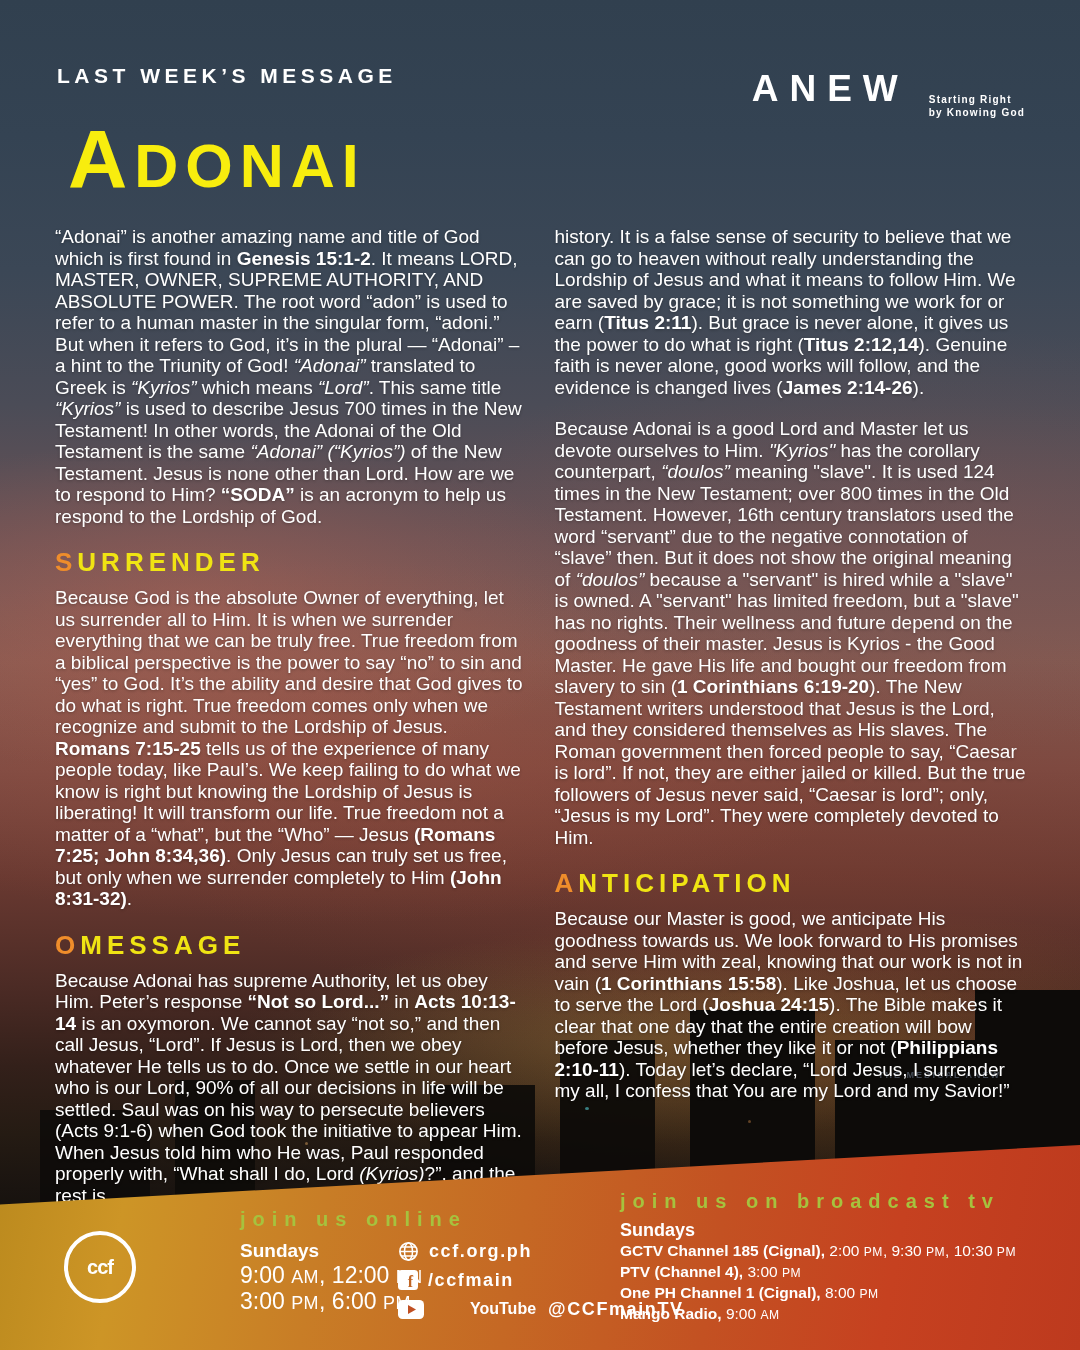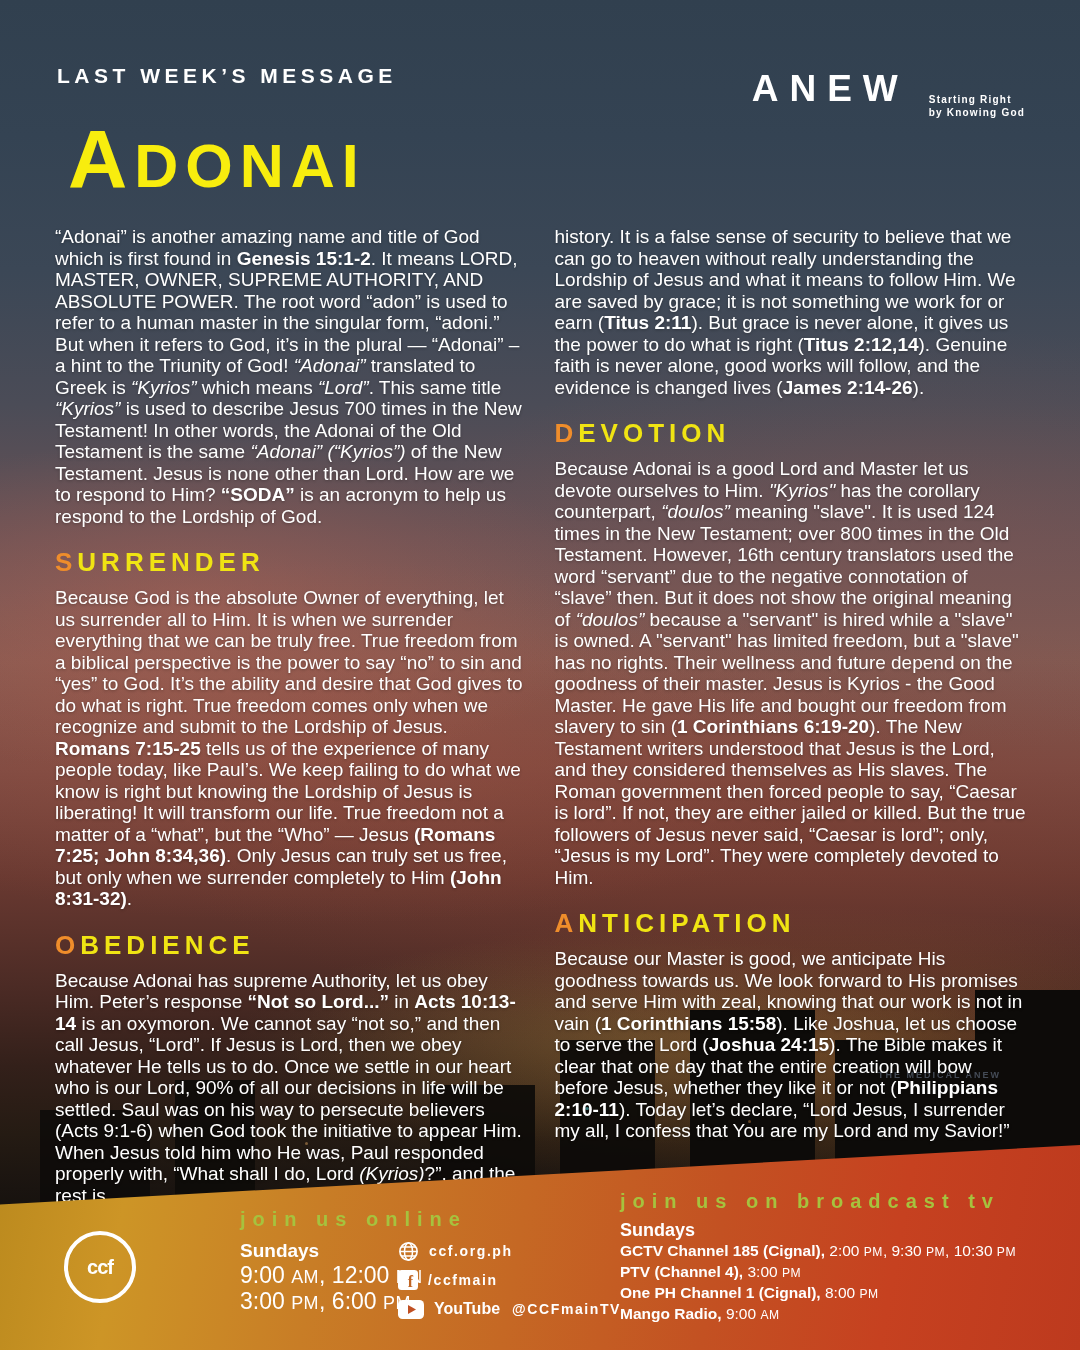--- a/index.html
+++ b/index.html
@@ -87,22 +87,22 @@
   .broadcast{position:absolute; left:620px; top:1190px; z-index:4;}
   .green-h{
     margin:0; font-size:20px; font-weight:bold; letter-spacing:7px;
     color:#a6c23e;
   }
   .day{font-size:19px; font-weight:bold; margin-top:9px;}
   .times{font-size:23px; line-height:22px; margin-top:2px;}
   .sc{font-size:.78em; letter-spacing:.5px;}
   .socials{position:absolute; left:398px; top:1240px; z-index:4;}
   .soc-row{display:flex; align-items:center; gap:10px; margin-bottom:7px; height:22px;}
-  .soc-label{font-size:14px; font-weight:bold; letter-spacing:1.6px;}
-  .yt-word{font-size:16px; font-weight:800; letter-spacing:0; margin-right:2px;}
+  .soc-label{font-size:18px; font-weight:bold; letter-spacing:1.6px;}
+  .yt-word{font-size:16px; font-weight:800; letter-spacing:0; margin-right:2px;margin-left:36px;}
   .bc-line{font-size:15.5px; line-height:19px;}
   .bc-line b{font-weight:bold;}
   .bc-list{margin-top:0;}
   .broadcast .day{margin-top:7px; font-size:18px;}
 </style>
 </head>
 <body>
 
 <div class="poster">
 
@@ -131,26 +131,25 @@
     </span>
   </div>
 
   <h1 class="title"><span class="t-first">A</span><span class="t-rest">DONAI</span></h1>
 
   <div class="cols">
     <div class="col">
       <p>“Adonai” is another amazing name and title of God which is first found in <b>Genesis 15:1-2</b>. It means LORD, MASTER, OWNER, SUPREME AUTHORITY, AND ABSOLUTE POWER. The root word “adon” is used to refer to a human master in the singular form, “adoni.” But when it refers to God, it’s in the plural — “Adonai” – a hint to the Triunity of God! <i>“Adonai”</i> translated to Greek is <i>“Kyrios”</i> which means <i>“Lord”</i>. This same title <i>“Kyrios”</i> is used to describe Jesus 700 times in the New Testament! In other words, the Adonai of the Old Testament is the same <i>“Adonai” (“Kyrios”)</i> of the New Testament. Jesus is none other than Lord. How are we to respond to Him? <b>“SODA”</b> is an acronym to help us respond to the Lordship of God.</p>
       <h2><span class="h-first">S</span><span>URRENDER</span></h2>
       <p>Because God is the absolute Owner of everything, let us surrender all to Him. It is when we surrender everything that we can be truly free. True freedom from a biblical perspective is the power to say “no” to sin and “yes” to God. It’s the ability and desire that God gives to do what is right. True freedom comes only when we recognize and submit to the Lordship of Jesus. <b>Romans 7:15-25</b> tells us of the experience of many people today, like Paul’s. We keep failing to do what we know is right but knowing the Lordship of Jesus is liberating! It will transform our life. True freedom not a matter of a “what”, but the “Who” — Jesus <b>(Romans 7:25; John 8:34,36)</b>. Only Jesus can truly set us free, but only when we surrender completely to Him <b>(John 8:31-32)</b>.</p>
-      <h2><span class="h-first">O</span><span>BEDIENCE</span></h2>
+      <h2><span class="h-first">O</span><span>MESSAGE</span></h2>
       <p>Because Adonai has supreme Authority, let us obey Him. Peter’s response <b>“Not so Lord...”</b> in <b>Acts 10:13-14</b> is an oxymoron. We cannot say “not so,” and then call Jesus, “Lord”. If Jesus is Lord, then we obey whatever He tells us to do. Once we settle in our heart who is our Lord, 90% of all our decisions in life will be settled. Saul was on his way to persecute believers (Acts 9:1-6) when God took the initiative to appear Him. When Jesus told him who He was, Paul responded properly with, “What shall I do, Lord <i>(Kyrios)</i>?”, and the rest is</p>
     </div>
     <div class="col">
       <p>history. It is a false sense of security to believe that we can go to heaven without really understanding the Lordship of Jesus and what it means to follow Him. We are saved by grace; it is not something we work for or earn (<b>Titus 2:11</b>). But grace is never alone, it gives us the power to do what is right (<b>Titus 2:12,14</b>). Genuine faith is never alone, good works will follow, and the evidence is changed lives (<b>James 2:14-26</b>).</p>
-      <h2><span class="h-first">D</span><span>EVOTION</span></h2>
       <p>Because Adonai is a good Lord and Master let us devote ourselves to Him. <i>"Kyrios"</i> has the corollary counterpart, <i>“doulos”</i> meaning "slave". It is used 124 times in the New Testament; over 800 times in the Old Testament. However, 16th century translators used the word “servant” due to the negative connotation of “slave” then. But it does not show the original meaning of <i>“doulos”</i> because a "servant" is hired while a "slave" is owned. A "servant" has limited freedom, but a "slave" has no rights. Their wellness and future depend on the goodness of their master. Jesus is Kyrios - the Good Master. He gave His life and bought our freedom from slavery to sin (<b>1 Corinthians 6:19-20</b>). The New Testament writers understood that Jesus is the Lord, and they considered themselves as His slaves. The Roman government then forced people to say, “Caesar is lord”. If not, they are either jailed or killed. But the true followers of Jesus never said, “Caesar is lord”; only, “Jesus is my Lord”. They were completely devoted to Him.</p>
       <h2><span class="h-first">A</span><span>NTICIPATION</span></h2>
       <p>Because our Master is good, we anticipate His goodness towards us. We look forward to His promises and serve Him with zeal, knowing that our work is not in vain (<b>1 Corinthians 15:58</b>). Like Joshua, let us choose to serve the Lord (<b>Joshua 24:15</b>). The Bible makes it clear that one day that the entire creation will bow before Jesus, whether they like it or not (<b>Philippians 2:10-11</b>). Today let’s declare, “Lord Jesus, I surrender my all, I confess that You are my Lord and my Savior!”</p>
     </div>
   </div>
 
   <div class="band"></div>
 
   <div class="ccf-logo">
     <span>ccf</span>

